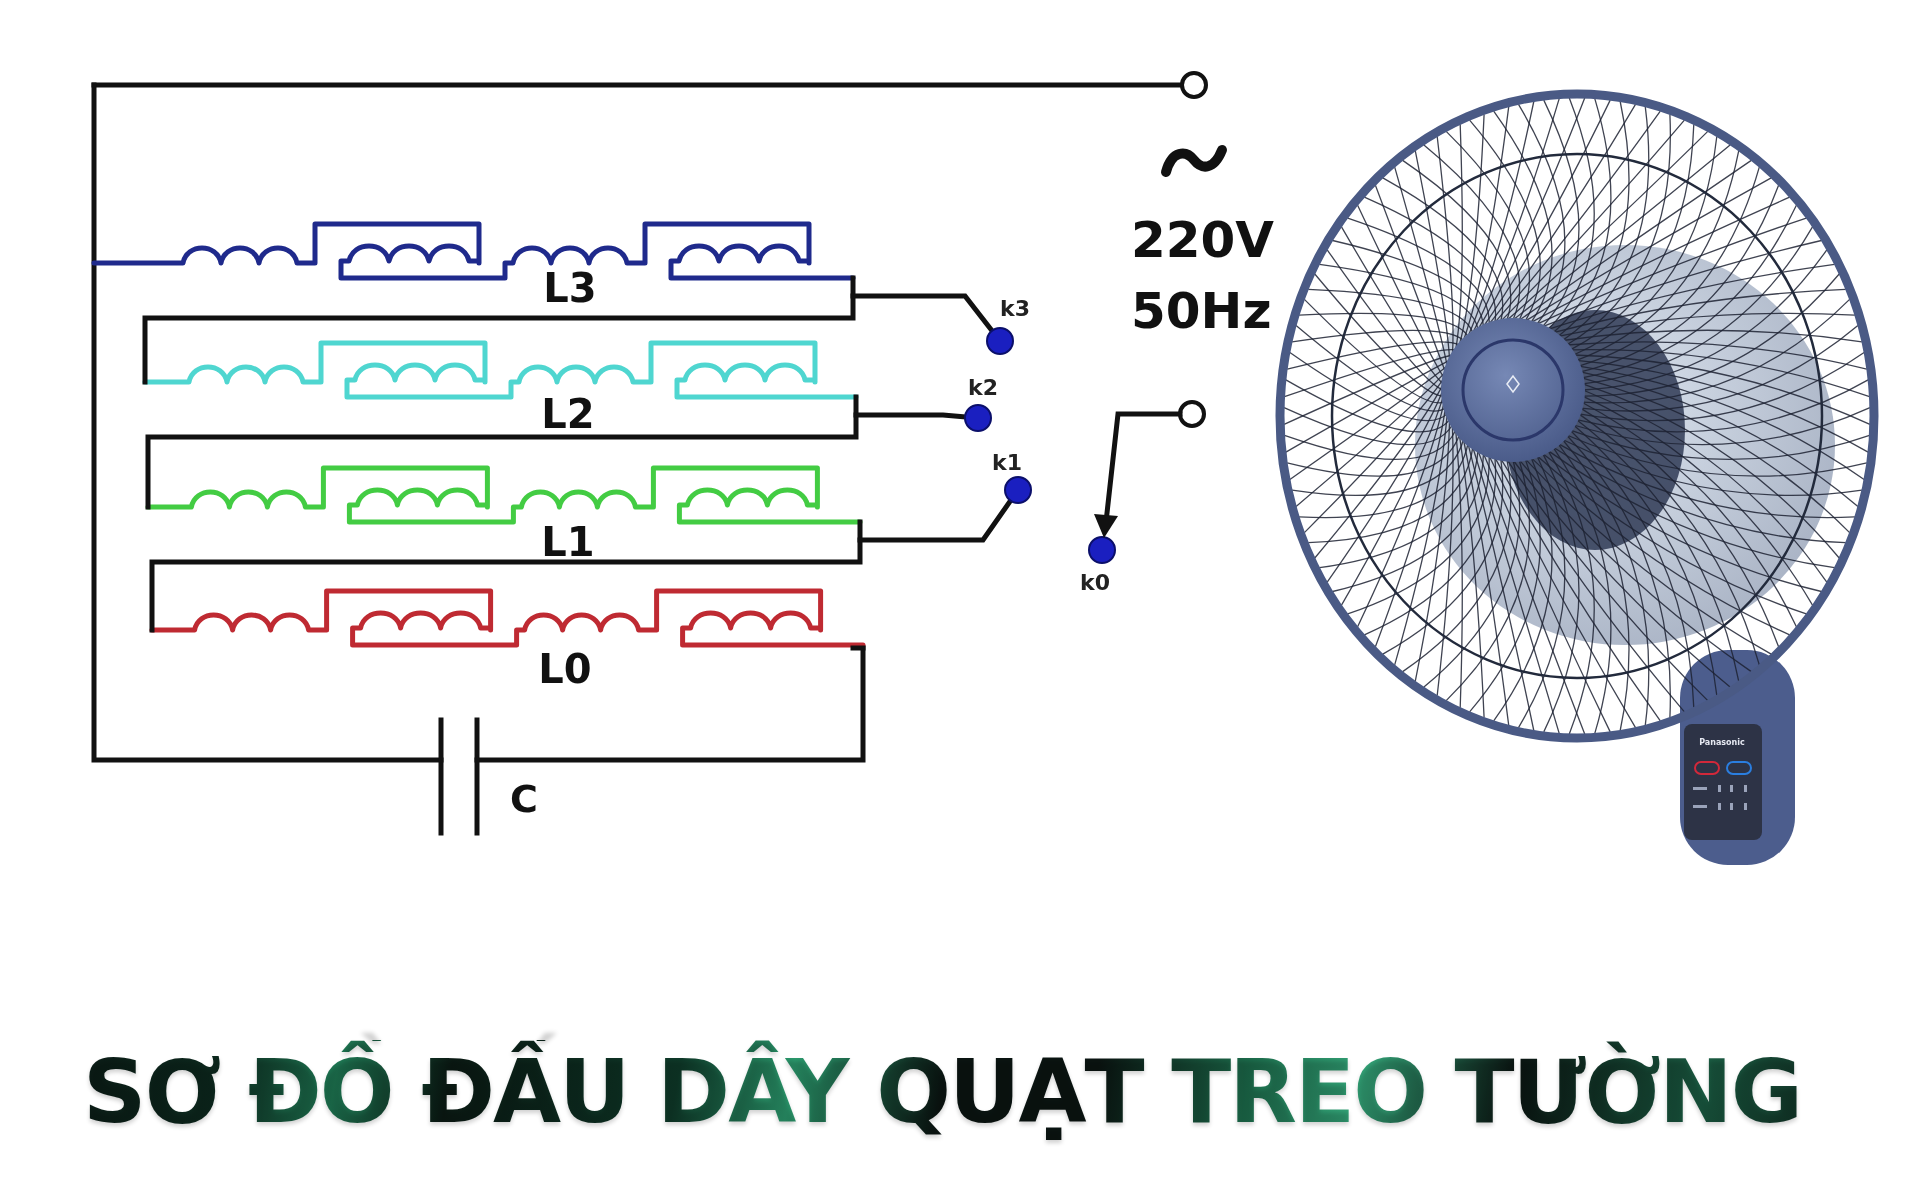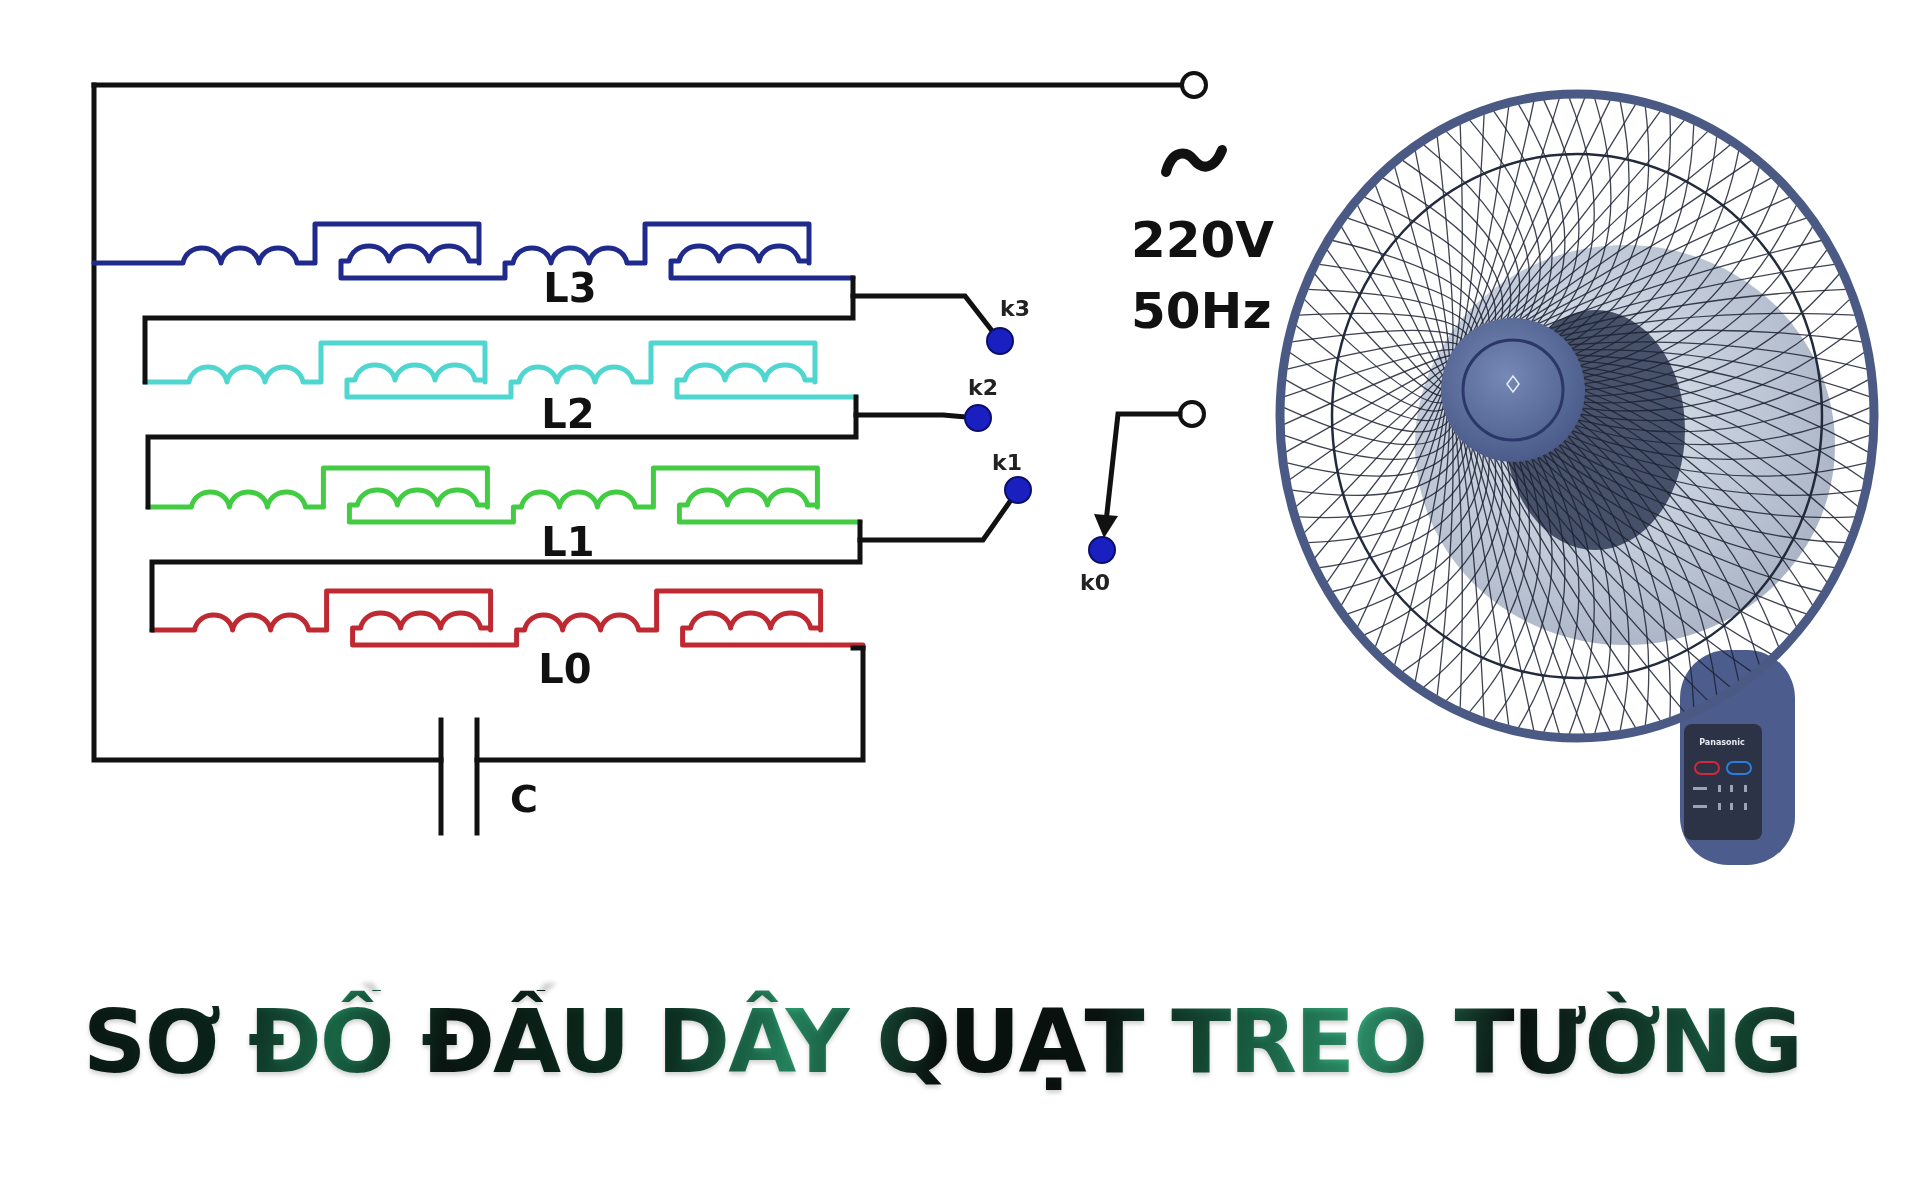--- a/index.html
+++ b/index.html
@@ -9,21 +9,21 @@
       position: relative;
       font-family: "DejaVu Sans", "Liberation Sans", sans-serif;
     }
     #canvas { position: absolute; left: 0; top: 0; width: 1920px; height: 1182px; }
     .wire { fill: none; stroke: #111111; stroke-width: 5; stroke-linecap: square; stroke-linejoin: miter; }
     .coil { fill: none; stroke-width: 5; stroke-linecap: round; stroke-linejoin: round; }
     .lbl { font-family: "DejaVu Sans", sans-serif; font-weight: bold; fill: #111; }
     .klbl { font-family: "DejaVu Sans", sans-serif; font-weight: bold; fill: #222; font-size: 22px; }
     .supply { font-family: "DejaVu Sans", sans-serif; font-weight: bold; fill: #111; font-size: 50px; }
     .title {
-      position: absolute; left: 0; top: 990px; width: 1884px; text-align: center;
+      position: absolute; left: 0; top: 1040px; width: 1884px; text-align: center;
       font-family: "DejaVu Sans", sans-serif; font-weight: bold;
       font-size: 88px; letter-spacing: -2px;
       background: linear-gradient(100deg, #0b1512 0%, #0d2a1f 12%, #1f7a55 18%, #0b1a14 24%, #0f3b2a 36%, #2c9c6f 42%, #0b1512 50%, #0b1512 58%, #1d6e4d 66%, #34a77a 72%, #0b1512 80%, #1b5e44 90%, #0b1512 100%);
       -webkit-background-clip: text; background-clip: text; color: transparent;
       text-shadow: 0 3px 4px rgba(0,0,0,0.18);
     }
   </style>
 </head>
 <body>
 

